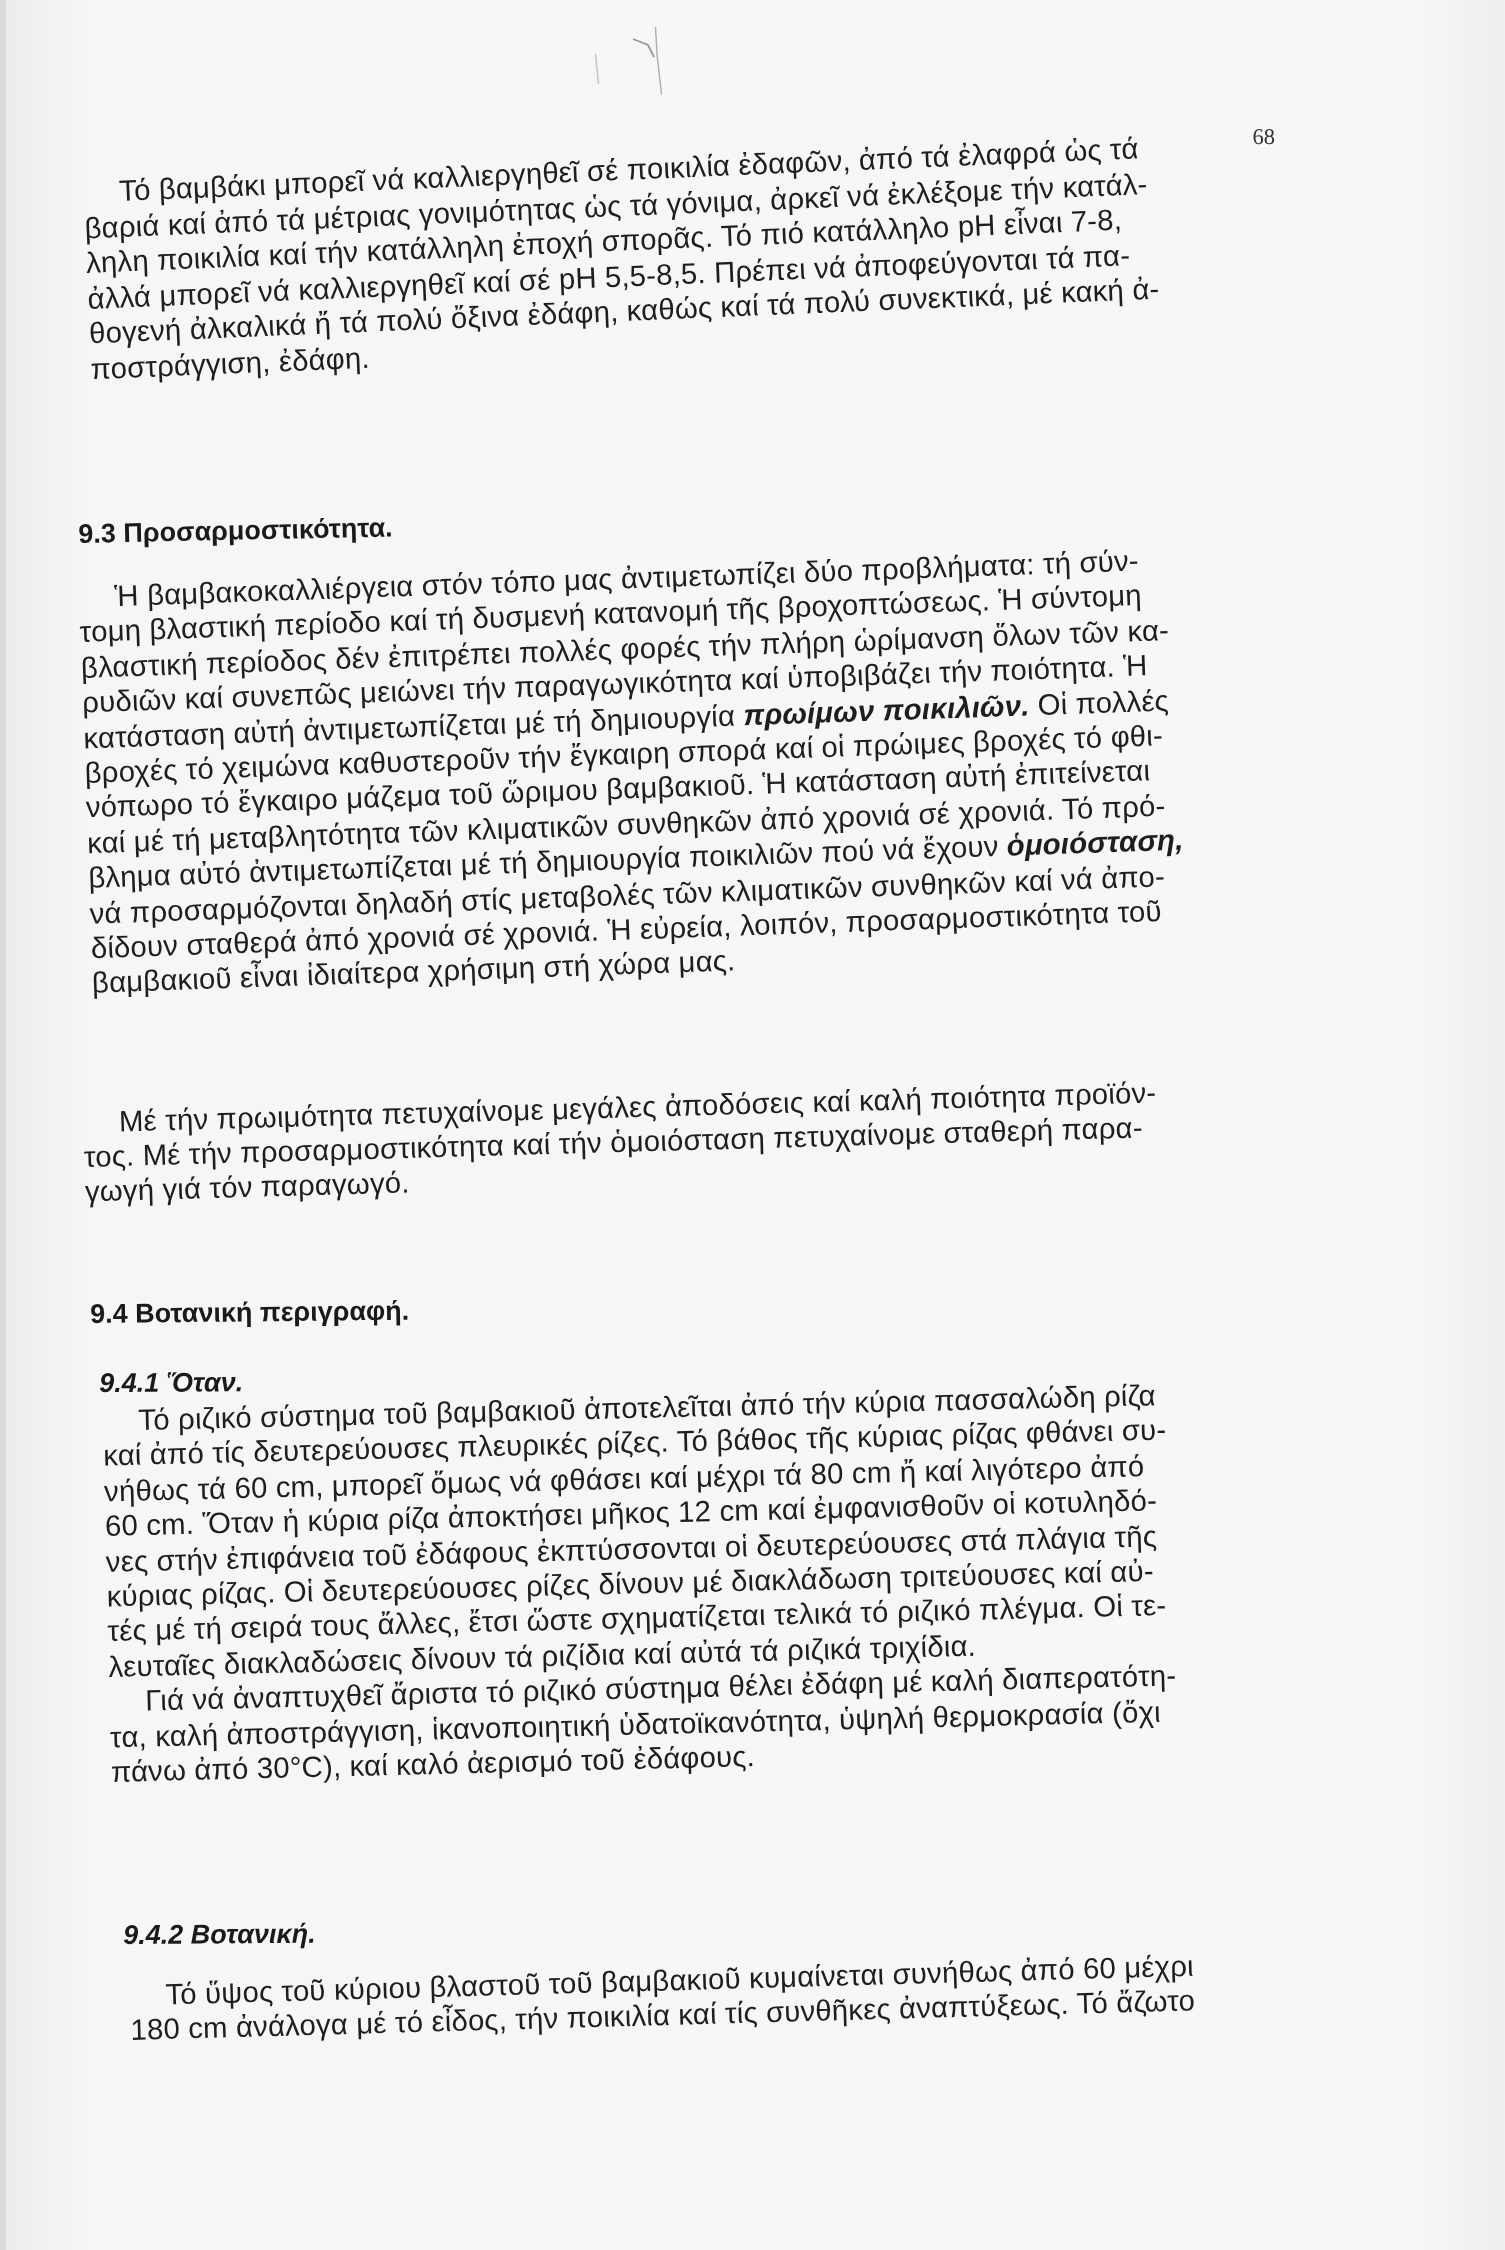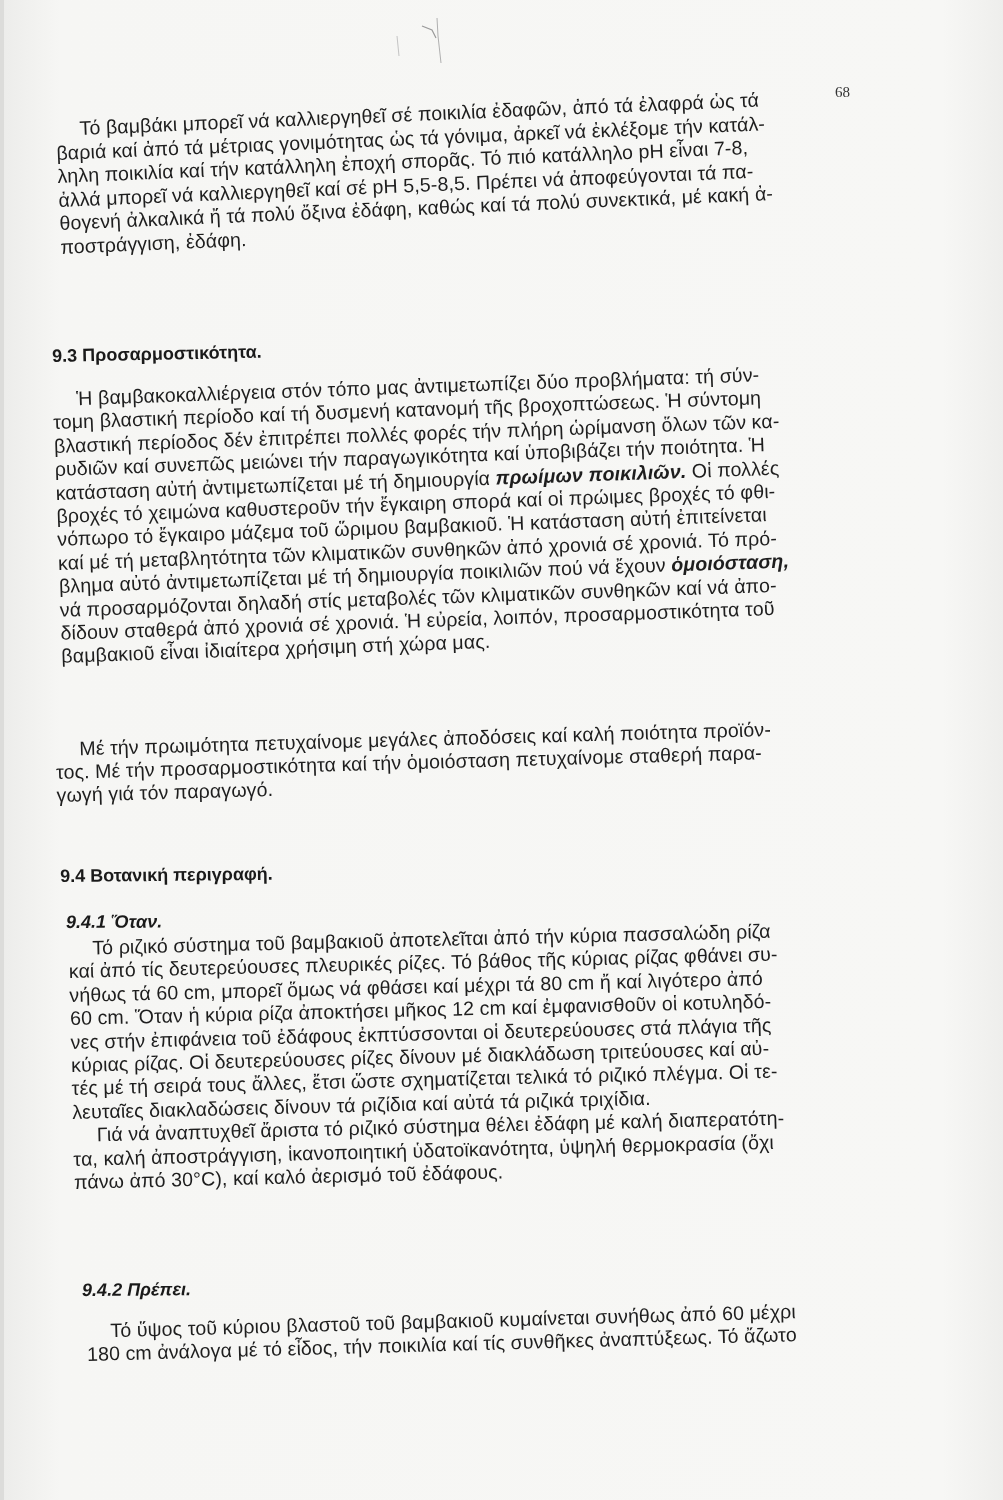--- a/index.html
+++ b/index.html
@@ -113,19 +113,19 @@
     <span class="line">60 cm. Ὅταν ἡ κύρια ρίζα ἀποκτήσει μῆκος 12 cm καί ἐμφανισθοῦν οἱ κοτυληδό-</span>
     <span class="line">νες στήν ἐπιφάνεια τοῦ ἐδάφους ἐκπτύσσονται οἱ δευτερεύουσες στά πλάγια τῆς</span>
     <span class="line">κύριας ρίζας. Οἱ δευτερεύουσες ρίζες δίνουν μέ διακλάδωση τριτεύουσες καί αὐ-</span>
     <span class="line">τές μέ τή σειρά τους ἄλλες, ἔτσι ὥστε σχηματίζεται τελικά τό ριζικό πλέγμα. Οἱ τε-</span>
     <span class="line">λευταῖες διακλαδώσεις δίνουν τά ριζίδια καί αὐτά τά ριζικά τριχίδια.</span>
     <span class="line indent">Γιά νά ἀναπτυχθεῖ ἄριστα τό ριζικό σύστημα θέλει ἐδάφη μέ καλή διαπερατότη-</span>
     <span class="line">τα, καλή ἀποστράγγιση, ἱκανοποιητική ὑδατοϊκανότητα, ὑψηλή θερμοκρασία (ὄχι</span>
     <span class="line">πάνω ἀπό 30°C), καί καλό ἀερισμό τοῦ ἐδάφους.</span>
   </div>
 
-  <div class="subheading" id="h942">9.4.2 Πρέπει.</div>
+  <div class="subheading" id="h942">9.4.2 Βοτανική.</div>
 
   <div class="block" id="p5">
     <span class="line indent">Τό ὕψος τοῦ κύριου βλαστοῦ τοῦ βαμβακιοῦ κυμαίνεται συνήθως ἀπό 60 μέχρι</span>
     <span class="line">180 cm ἀνάλογα μέ τό εἶδος, τήν ποικιλία καί τίς συνθῆκες ἀναπτύξεως. Τό ἄζωτο</span>
   </div>
 </div>
 
 </body></html>

